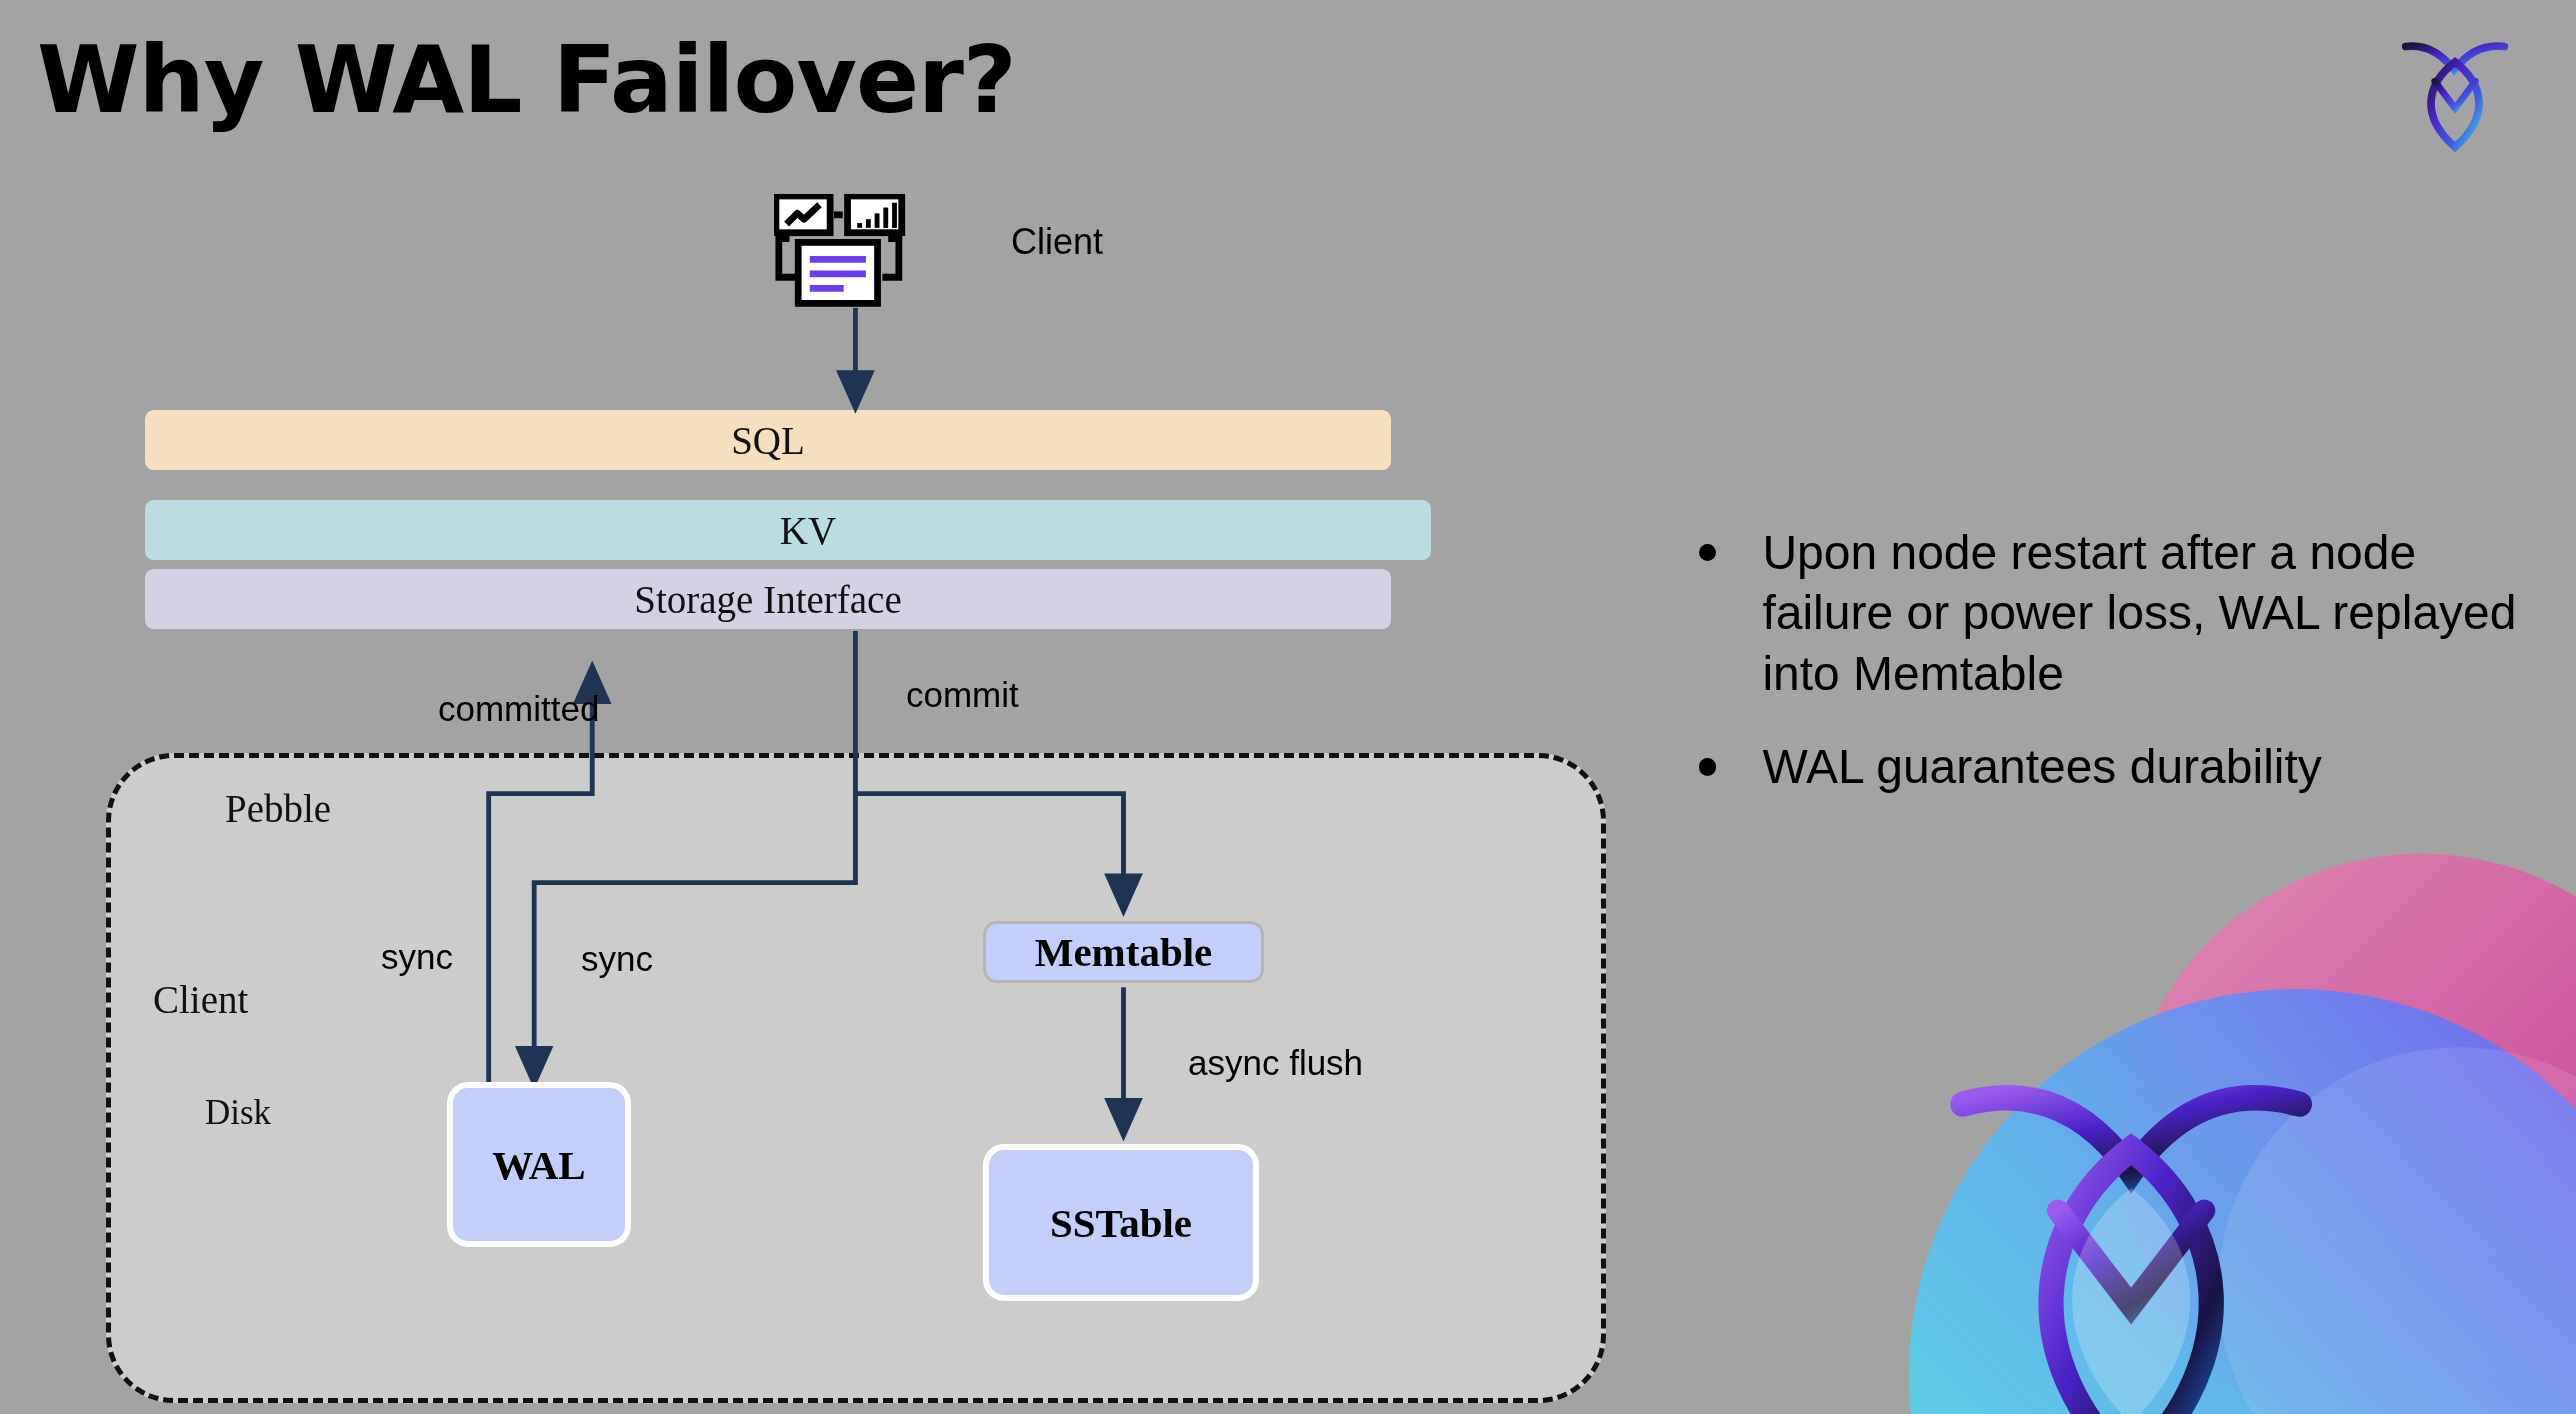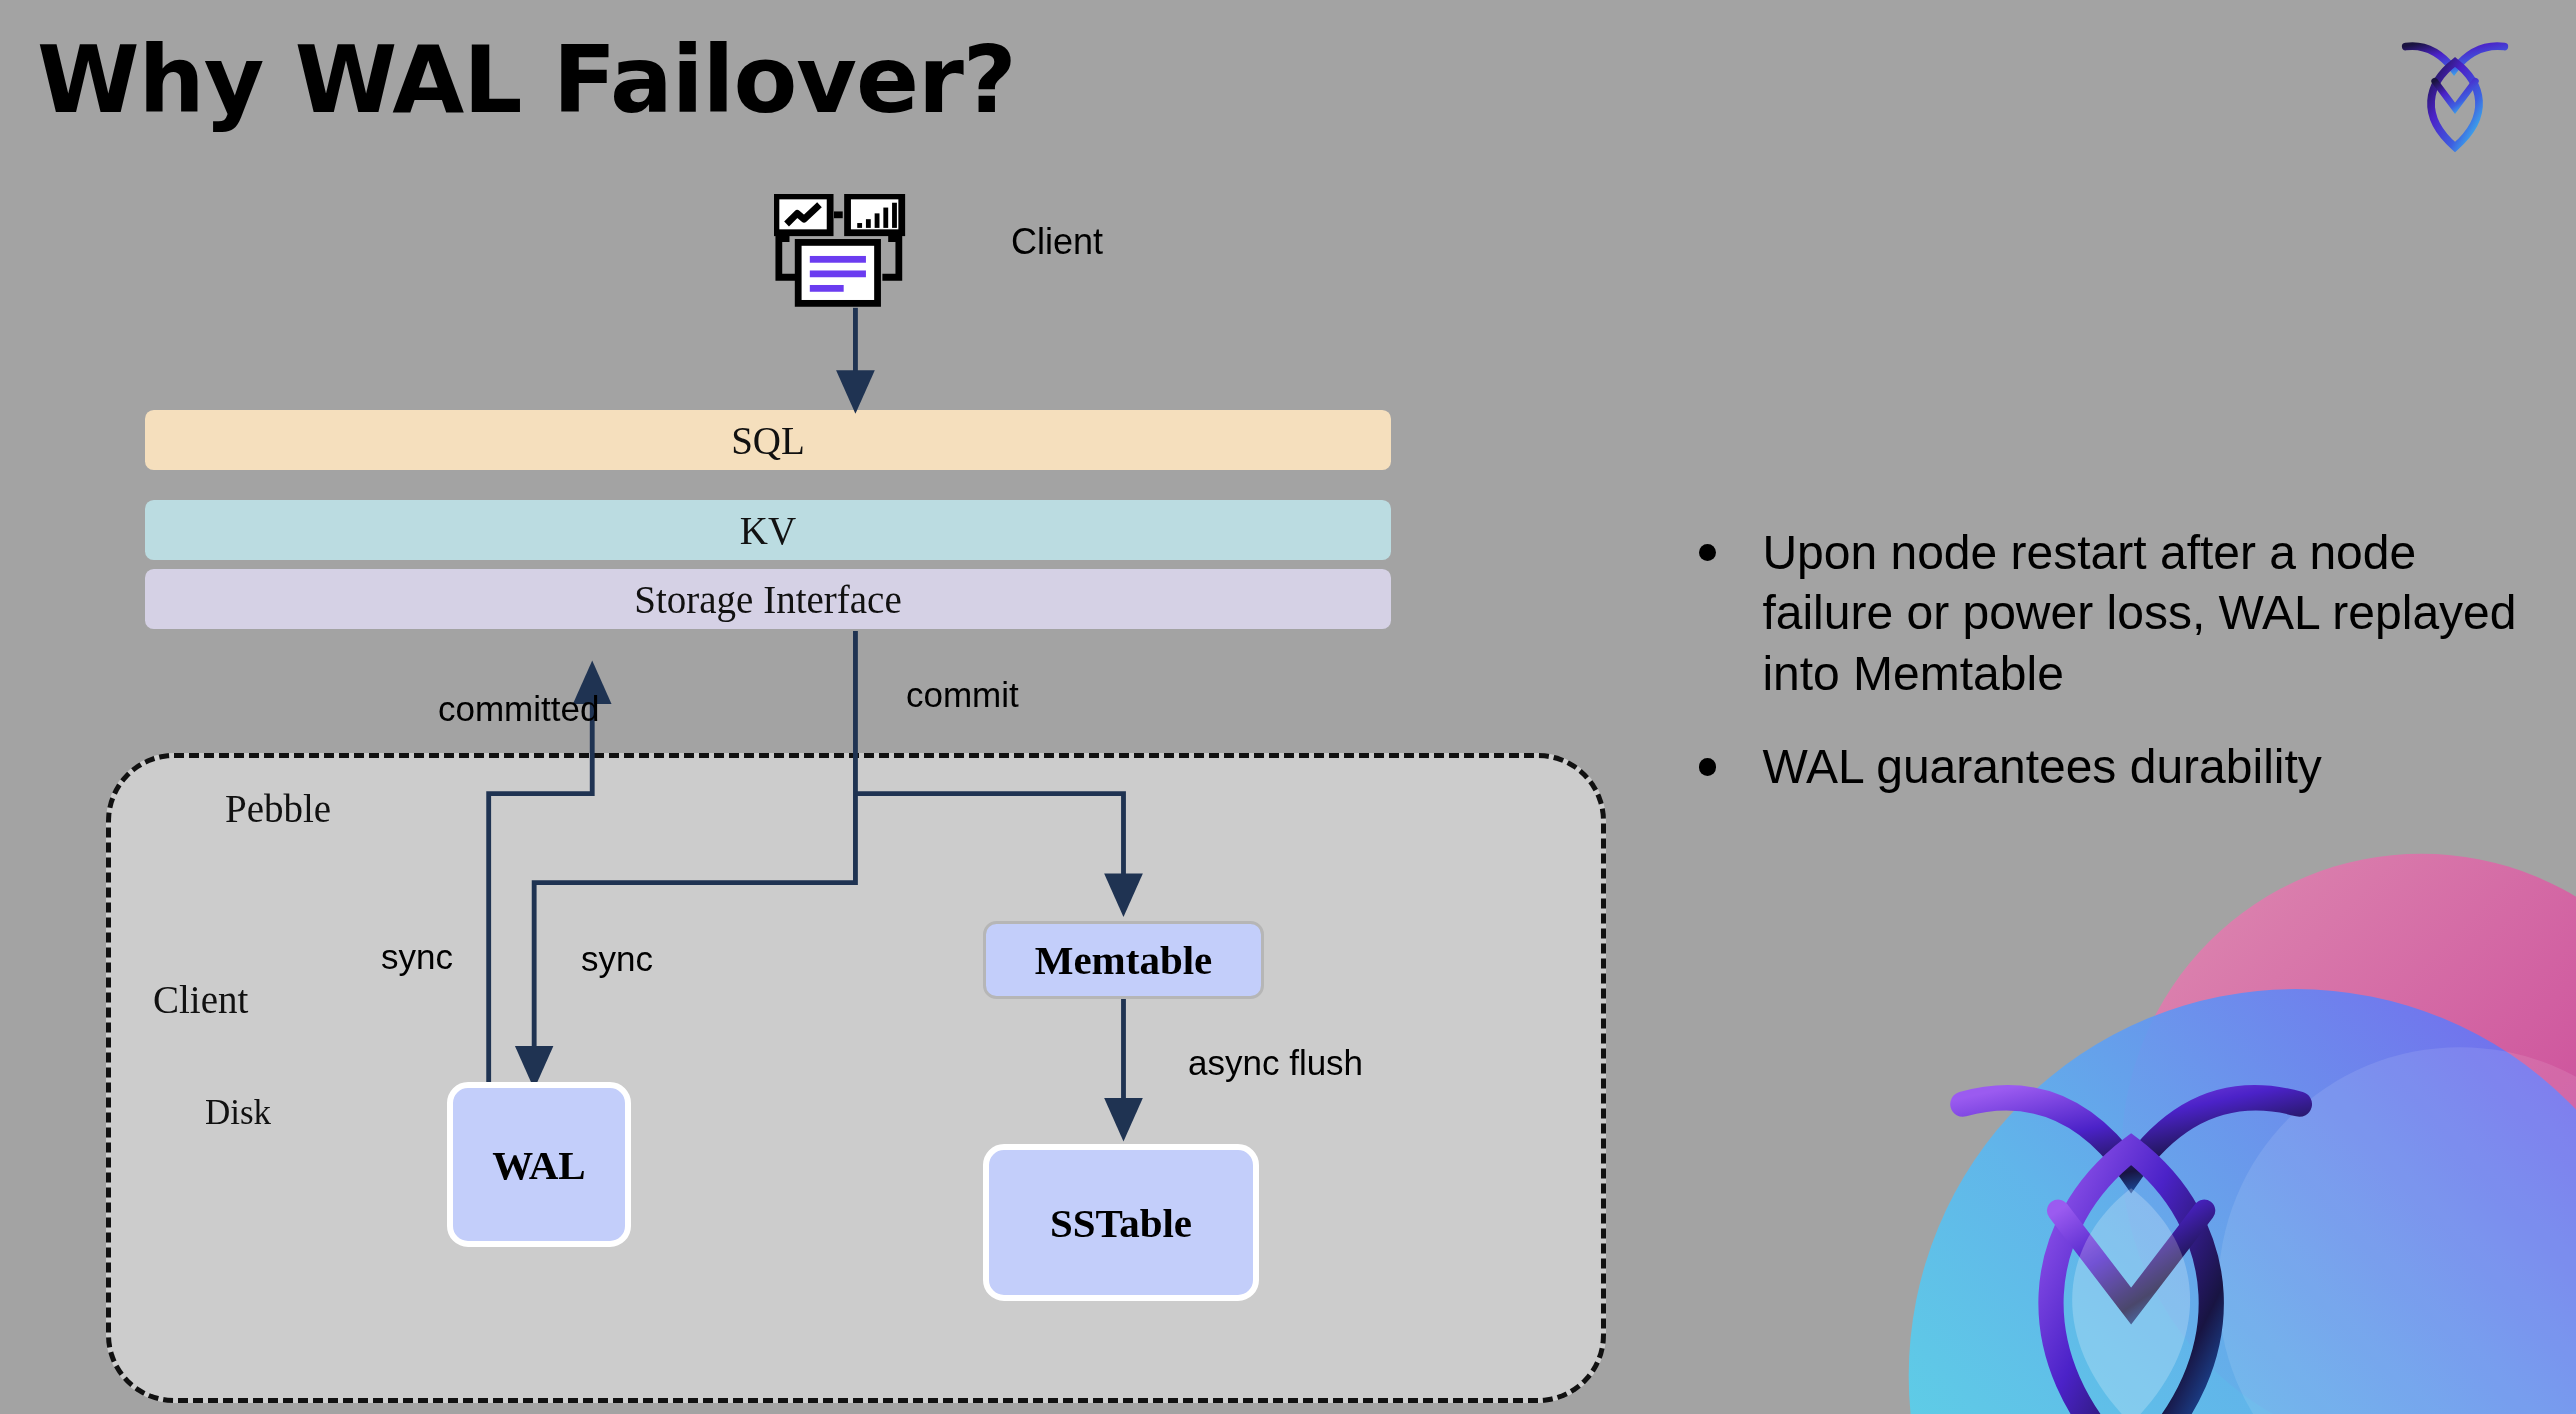--- a/index.html
+++ b/index.html
@@ -77,21 +77,21 @@
     height: 60px;
     border-radius: 8.7px;
     display: flex;
     align-items: center;
     justify-content: center;
     font-family: "Liberation Serif", serif;
     font-size: 39px;
     color: #111111;
   }
   #layer-sql { top: 410px; background: #F5DFBD; }
-  #layer-kv  { top: 500px; background: #BBDCE1; }
+  #layer-kv  { top: 500px; background: #BBDCE1; padding-left: 40px; }
   #layer-si  { top: 569px; background: #D5D1E5; }
 
   
   #pebble-container {
     position: absolute;
     left: 106px;
     top: 753px;
     width: 1500px;
     height: 650px;
     background: #CCCCCC;
@@ -131,21 +131,21 @@
     align-items: center;
     justify-content: center;
     font-family: "Liberation Serif", serif;
     font-weight: bold;
     font-size: 41px;
     color: #000000;
     background: #C3CEFA;
     box-sizing: border-box;
   }
   #node-memtable {
-    left: 983px;  top: 921px;  width: 281px; height: 78px;
+    left: 983px;  top: 921px;  width: 281px; height: 62px;
     border-radius: 13.5px;
     border: 3.9px solid #B6B6B6;
     align-items: center;
   }
   #node-wal {
     left: 447px;   top: 1082px; width: 184px; height: 165px;
     border-radius: 21px;
     border: 6.8px solid #FFFFFF;
   }
   #node-sstable {

